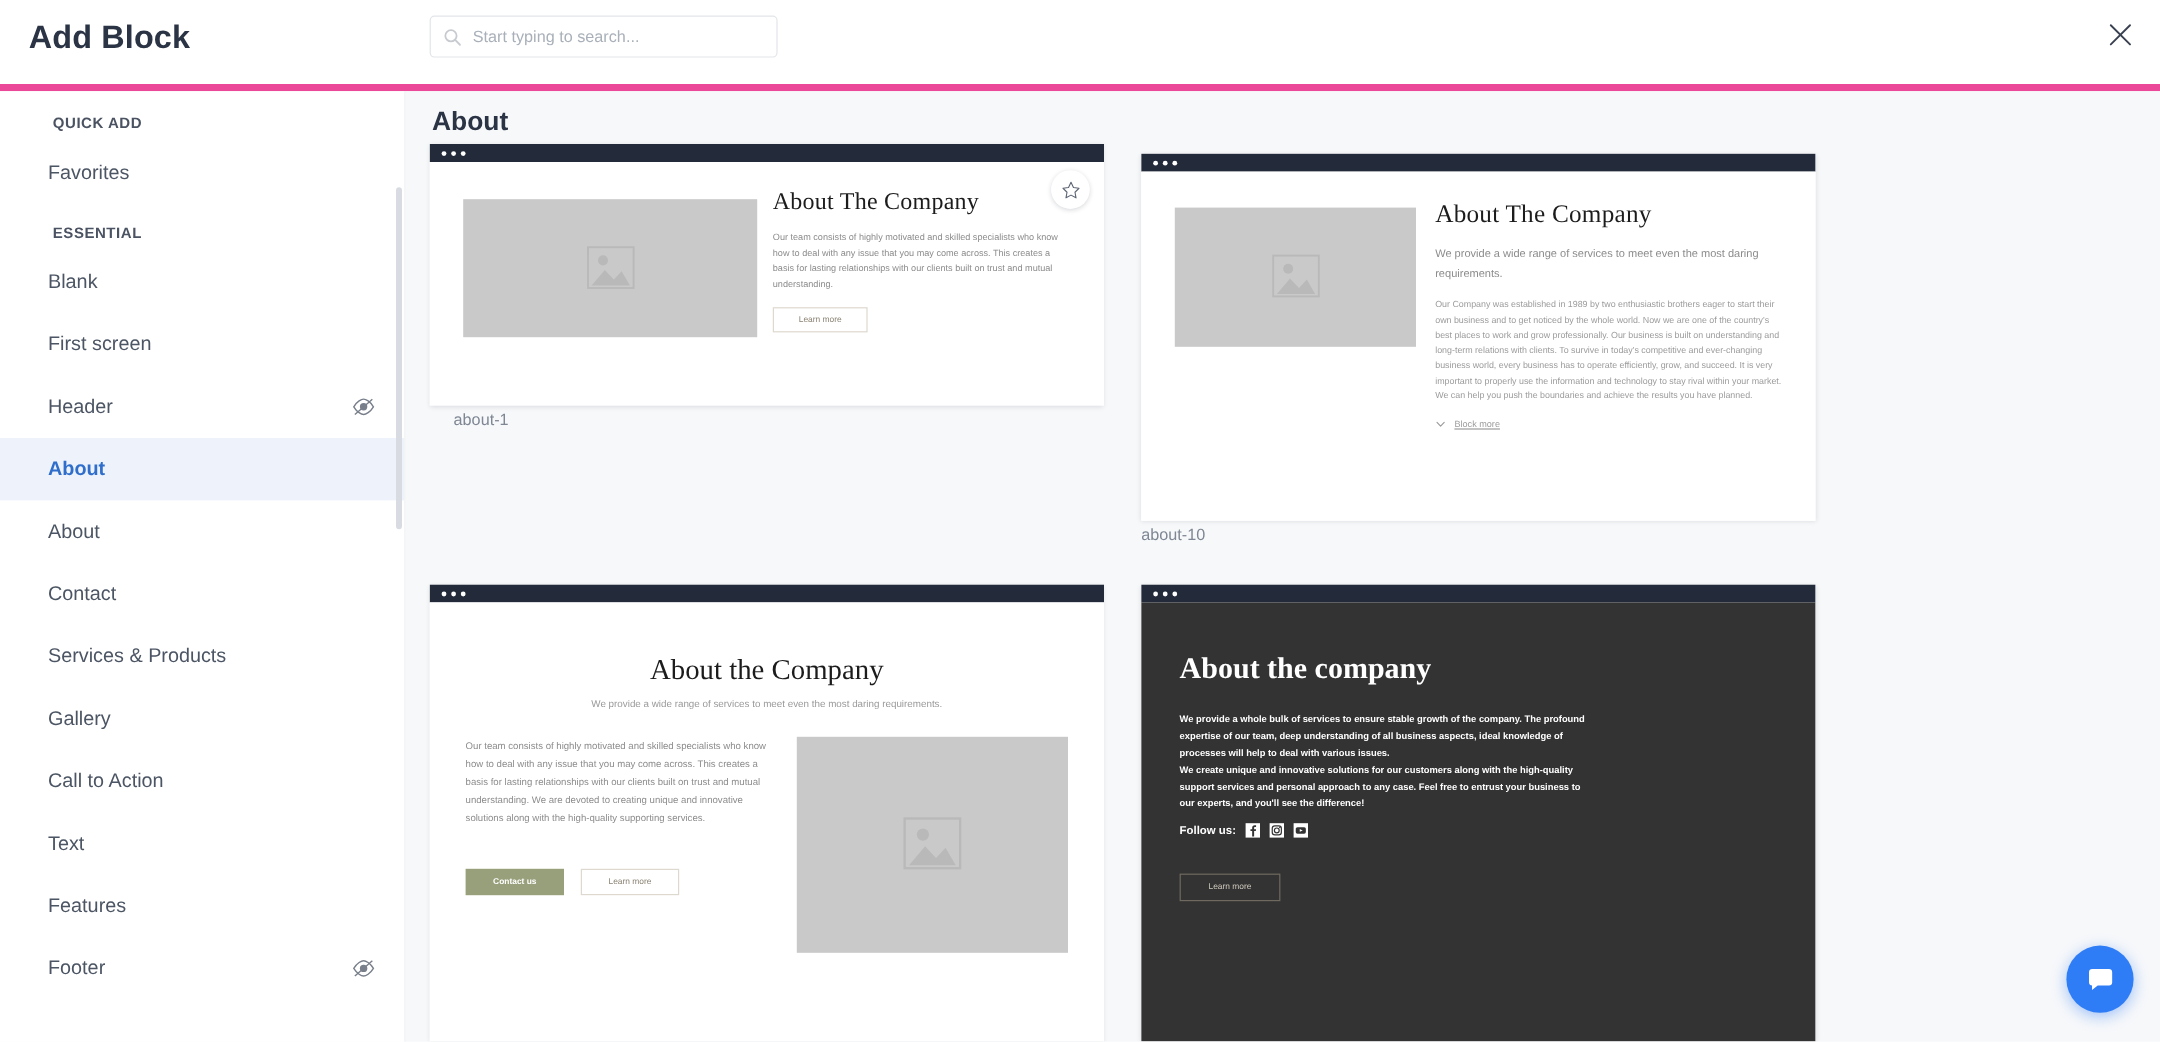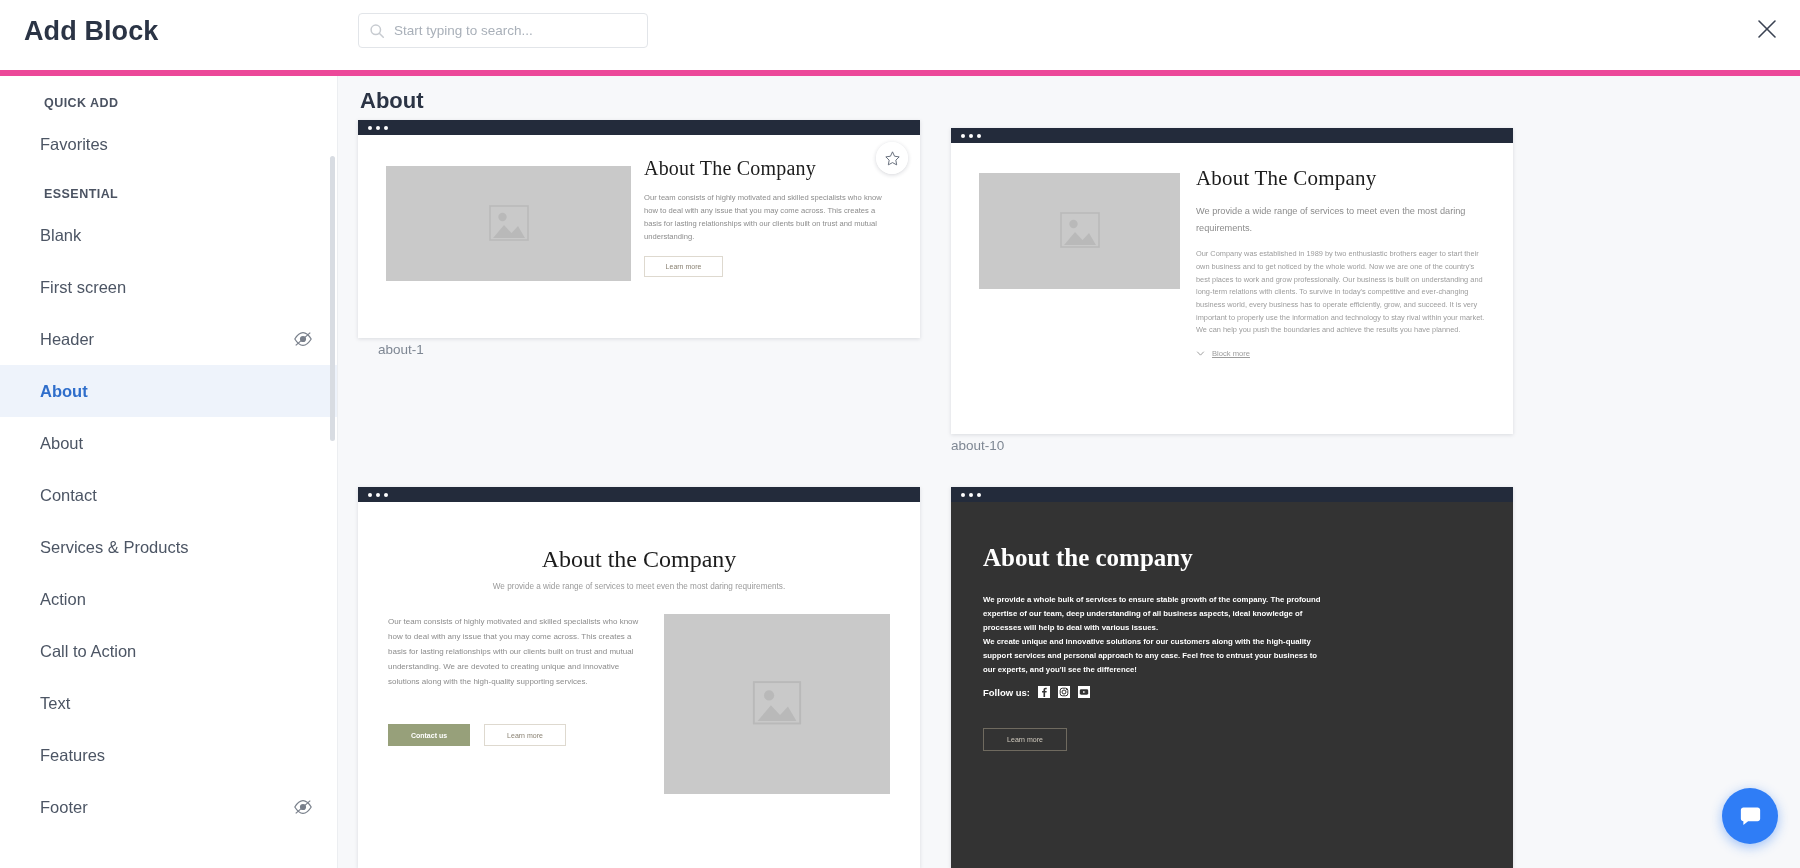--- a/index.html
+++ b/index.html
@@ -194,21 +194,21 @@
   <div class="side-item">
     <span>About</span>
   </div>
   <div class="side-item">
     <span>Contact</span>
   </div>
   <div class="side-item">
     <span>Services &amp; Products</span>
   </div>
   <div class="side-item">
-    <span>Action</span>
+    <span>Gallery</span>
   </div>
   <div class="side-item">
     <span>Call to Action</span>
   </div>
   <div class="side-item">
     <span>Text</span>
   </div>
   <div class="side-item">
     <span>Features</span>
   </div>

